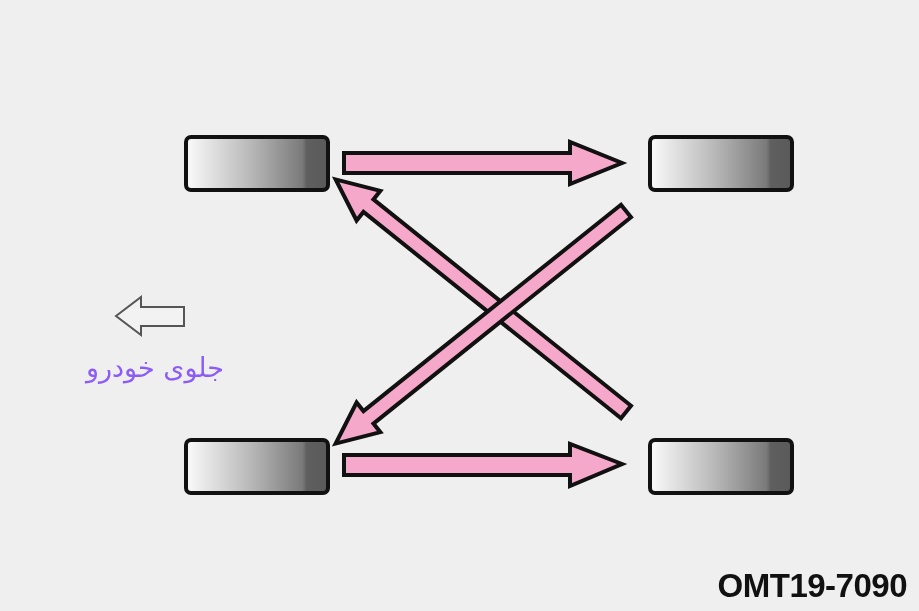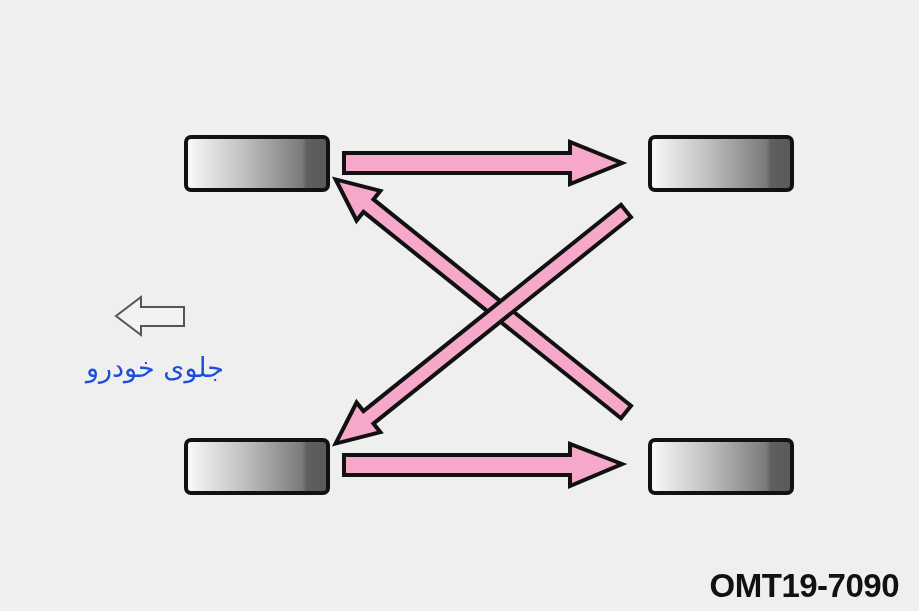--- a/index.html
+++ b/index.html
@@ -11,26 +11,26 @@
       font-family: "DejaVu Sans", sans-serif;
     }
     #diagram { position: absolute; left: 0; top: 0; }
     .front-label {
       position: absolute;
       left: 55px; top: 352px;
       width: 200px;
       text-align: center;
       font-family: "DejaVu Sans", sans-serif;
       font-size: 27px;
-      color: #1d4ed8;
+      color: #8b5cf6;
       direction: rtl;
     }
     .code-label {
       position: absolute;
-      right: 20px; bottom: 6px;
+      right: 12px; bottom: 6px;
       font-family: "Liberation Sans", sans-serif;
       font-weight: bold;
       font-size: 33px;
       color: #111;
       letter-spacing: -0.5px;
     }
   </style>
 </head>
 <body>
 

